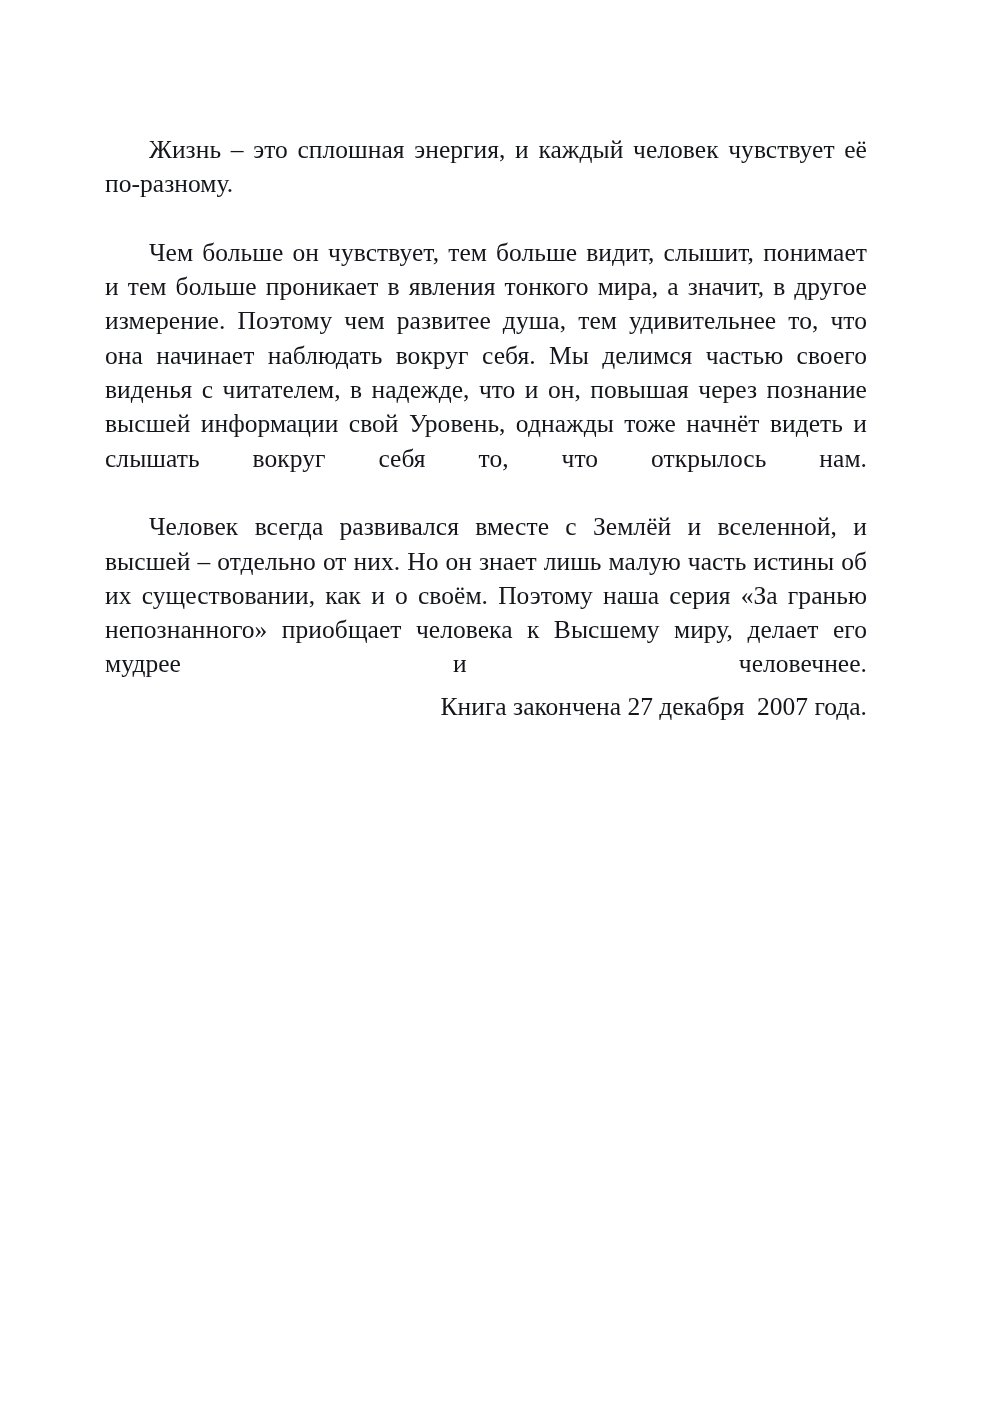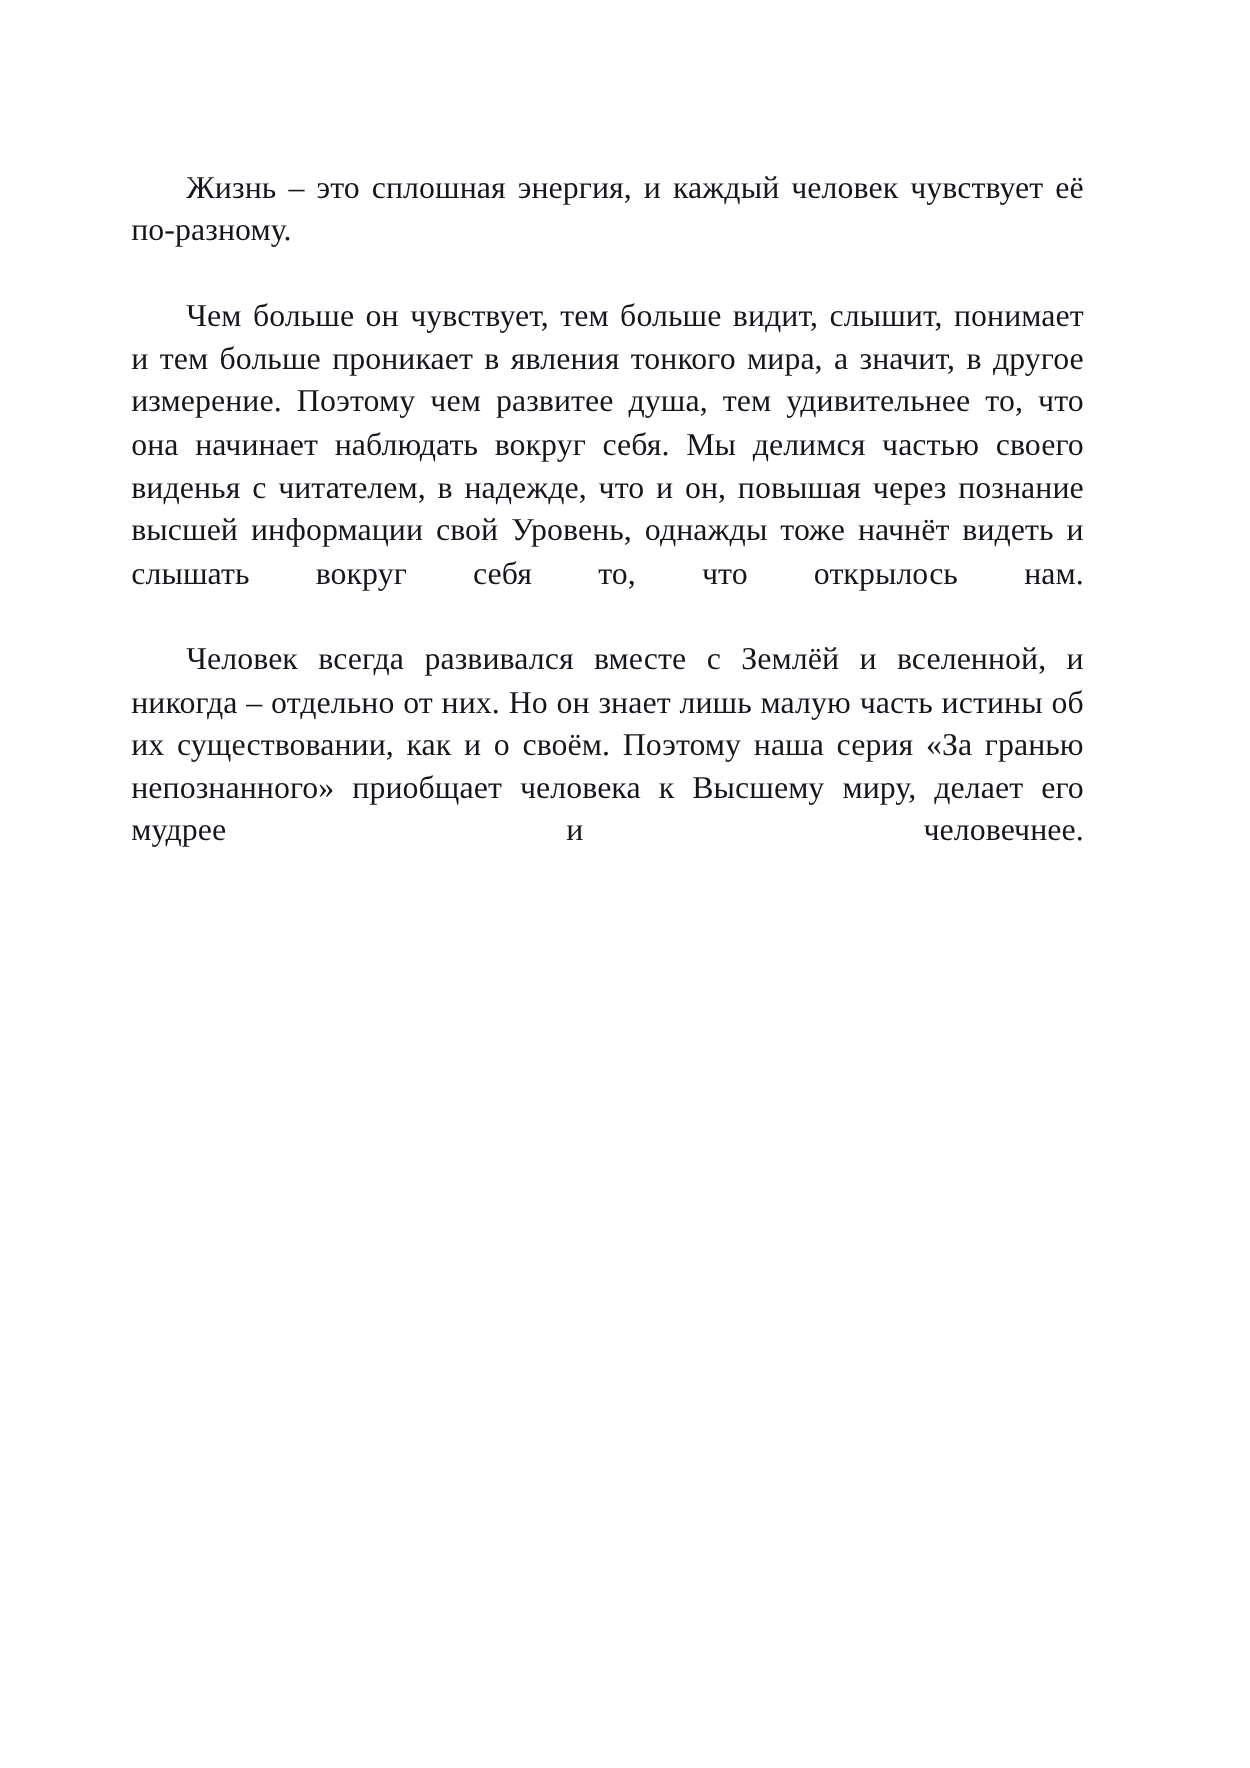--- a/index.html
+++ b/index.html
@@ -65,18 +65,19 @@
   }
 </style>
 </head>
 <body>
 
 <div class="page">
 
   <div class="text-block">
     <p class="para">Жизнь – это сплошная энергия, и каждый человек чув­ствует её по-разному.</p>
     <p class="para">Чем больше он чувствует, тем больше видит, слышит, понимает и тем больше проникает в явления тонкого мира, а значит, в другое измерение. Поэтому чем развитее душа, тем удивительнее то, что она начинает наблюдать вокруг себя. Мы делимся частью своего виденья с читателем, в надежде, что и он, повышая через познание высшей информации свой Уровень, однажды тоже начнёт видеть и слышать вокруг себя то, что открылось нам.</p>
-    <p class="para">Человек всегда развивался вместе с Землёй и вселенной, и никогда – отдельно от них. Но он знает лишь малую часть истины об их существовании, как и о своём. Поэтому наша серия «За гранью непознанного» приобщает человека к Выс­шему миру, делает его мудрее и человечнее.</p>
+    <p class="para">Человек всегда развивался вместе с Землёй и вселенной, и высшей – отдельно от них. Но он знает лишь малую часть истины об их существовании, как и о своём. Поэтому наша серия «За гранью непознанного» приобщает человека к Выс­шему миру, делает его мудрее и человечнее.</p>
   </div>
 
+  <div class="closing">Книга закончена 27 декабря  2007 года.</div>
 
 
 </div>
 
 </body></html>

